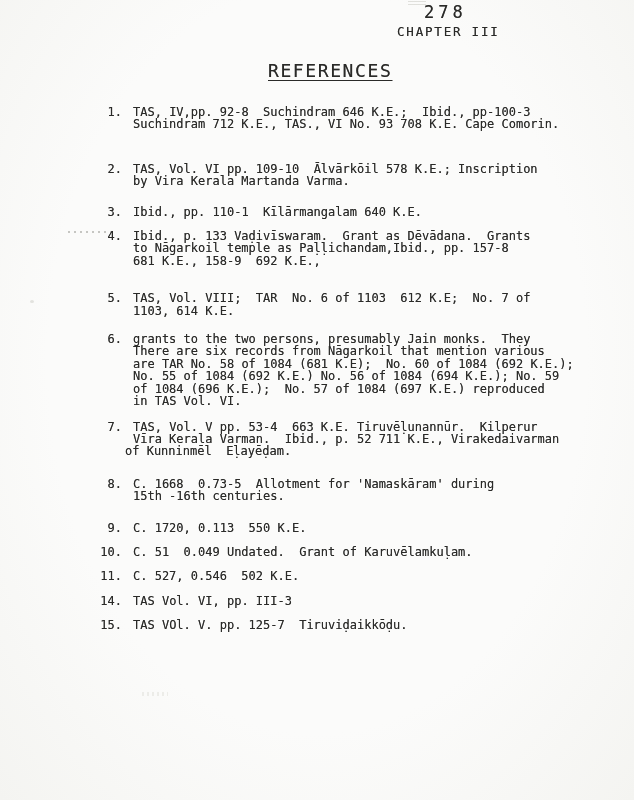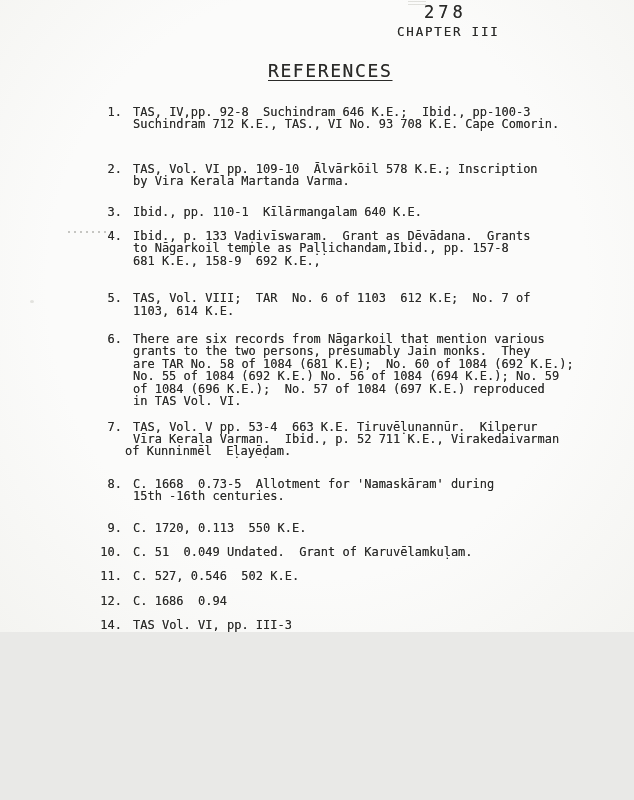--- a/index.html
+++ b/index.html
@@ -1,18 +1,18 @@
 <!DOCTYPE html>
 <html><head>
 <meta charset="utf-8">
 <style>
   html,body{margin:0;padding:0;background:#e9e9e7;}
   .page{
     position:relative;
-    width:634px;height:632px;
+    width:634px;height:800px;
     margin:0 auto;
     background:radial-gradient(ellipse at 50% 45%, #fbfbfa 60%, #f4f4f1 100%);
     color:#2a2a28;
     font-family:"DejaVu Sans Mono","Liberation Mono",monospace;
     font-size:12px;line-height:12.4px;
     overflow:hidden;
     text-shadow:0 0 .4px rgba(20,20,20,.55);
   }
   .pagenum{
     position:absolute;top:2px;left:424px;
@@ -111,22 +111,22 @@
       <li class="ref-item">
         <span class="ref-num">5.</span>
         <div class="ref-body">
           <div class="ref-line"><span class="u">TAS</span><span>, Vol. VIII;  TAR  No. 6 of 1103  612 K.E;  No. 7 of</span></div>
           <div class="ref-line"><span>1103, 614 K.E.</span></div>
         </div>
       </li>
       <li class="ref-item">
         <span class="ref-num">6.</span>
         <div class="ref-body">
+          <div class="ref-line"><span>grants to the two persons, presumably Jain monks.  They</span></div>
           <div class="ref-line"><span>There are six records from Nāgarkoil that mention various</span></div>
-          <div class="ref-line"><span>grants to the two persons, presumably Jain monks.  They</span></div>
           <div class="ref-line"><span>are </span><span class="u">TAR</span><span> No. 58 of 1084 (681 K.E);  No. 60 of 1084 (692 K.E.);</span></div>
           <div class="ref-line"><span>No. 55 of 1084 (692 K.E.) No. 56 of 1084 (694 K.E.); No. 59</span></div>
           <div class="ref-line"><span>of 1084 (696 K.E.);  No. 57 of 1084 (697 K.E.) reproduced</span></div>
           <div class="ref-line"><span>in </span><span class="u">TAS</span><span> Vol. VI.</span></div>
         </div>
       </li>
       <li class="ref-item">
         <span class="ref-num">7.</span>
         <div class="ref-body">
           <div class="ref-line"><span class="u">TAS</span><span>, Vol. V pp. 53-4  663 K.E. Tiruvēḷunannūr.  Kilperur</span></div>
@@ -153,26 +153,20 @@
           <div class="ref-line"><span>C. 51  0.049 Undated.  Grant of Karuvēlamkuḷam.</span></div>
         </div>
       </li>
       <li class="ref-item">
         <span class="ref-num">11.</span>
         <div class="ref-body">
           <div class="ref-line"><span>C. 527, 0.546  502 K.E.</span></div>
         </div>
       </li>
       <li class="ref-item">
-        <span class="ref-num">12.</span>
-        <div class="ref-body">
-          <div class="ref-line"><span>C. 1686  0.94</span></div>
-        </div>
-      </li>
-      <li class="ref-item">
         <span class="ref-num">14.</span>
         <div class="ref-body">
           <div class="ref-line"><span class="u">TAS</span><span> Vol. VI, pp. III-3</span></div>
         </div>
       </li>
       <li class="ref-item">
         <span class="ref-num">15.</span>
         <div class="ref-body">
           <div class="ref-line"><span class="u">TAS V</span><span>Ol. V. pp. 125-7  Tiruviḍaikkōḍu.</span></div>
         </div>

